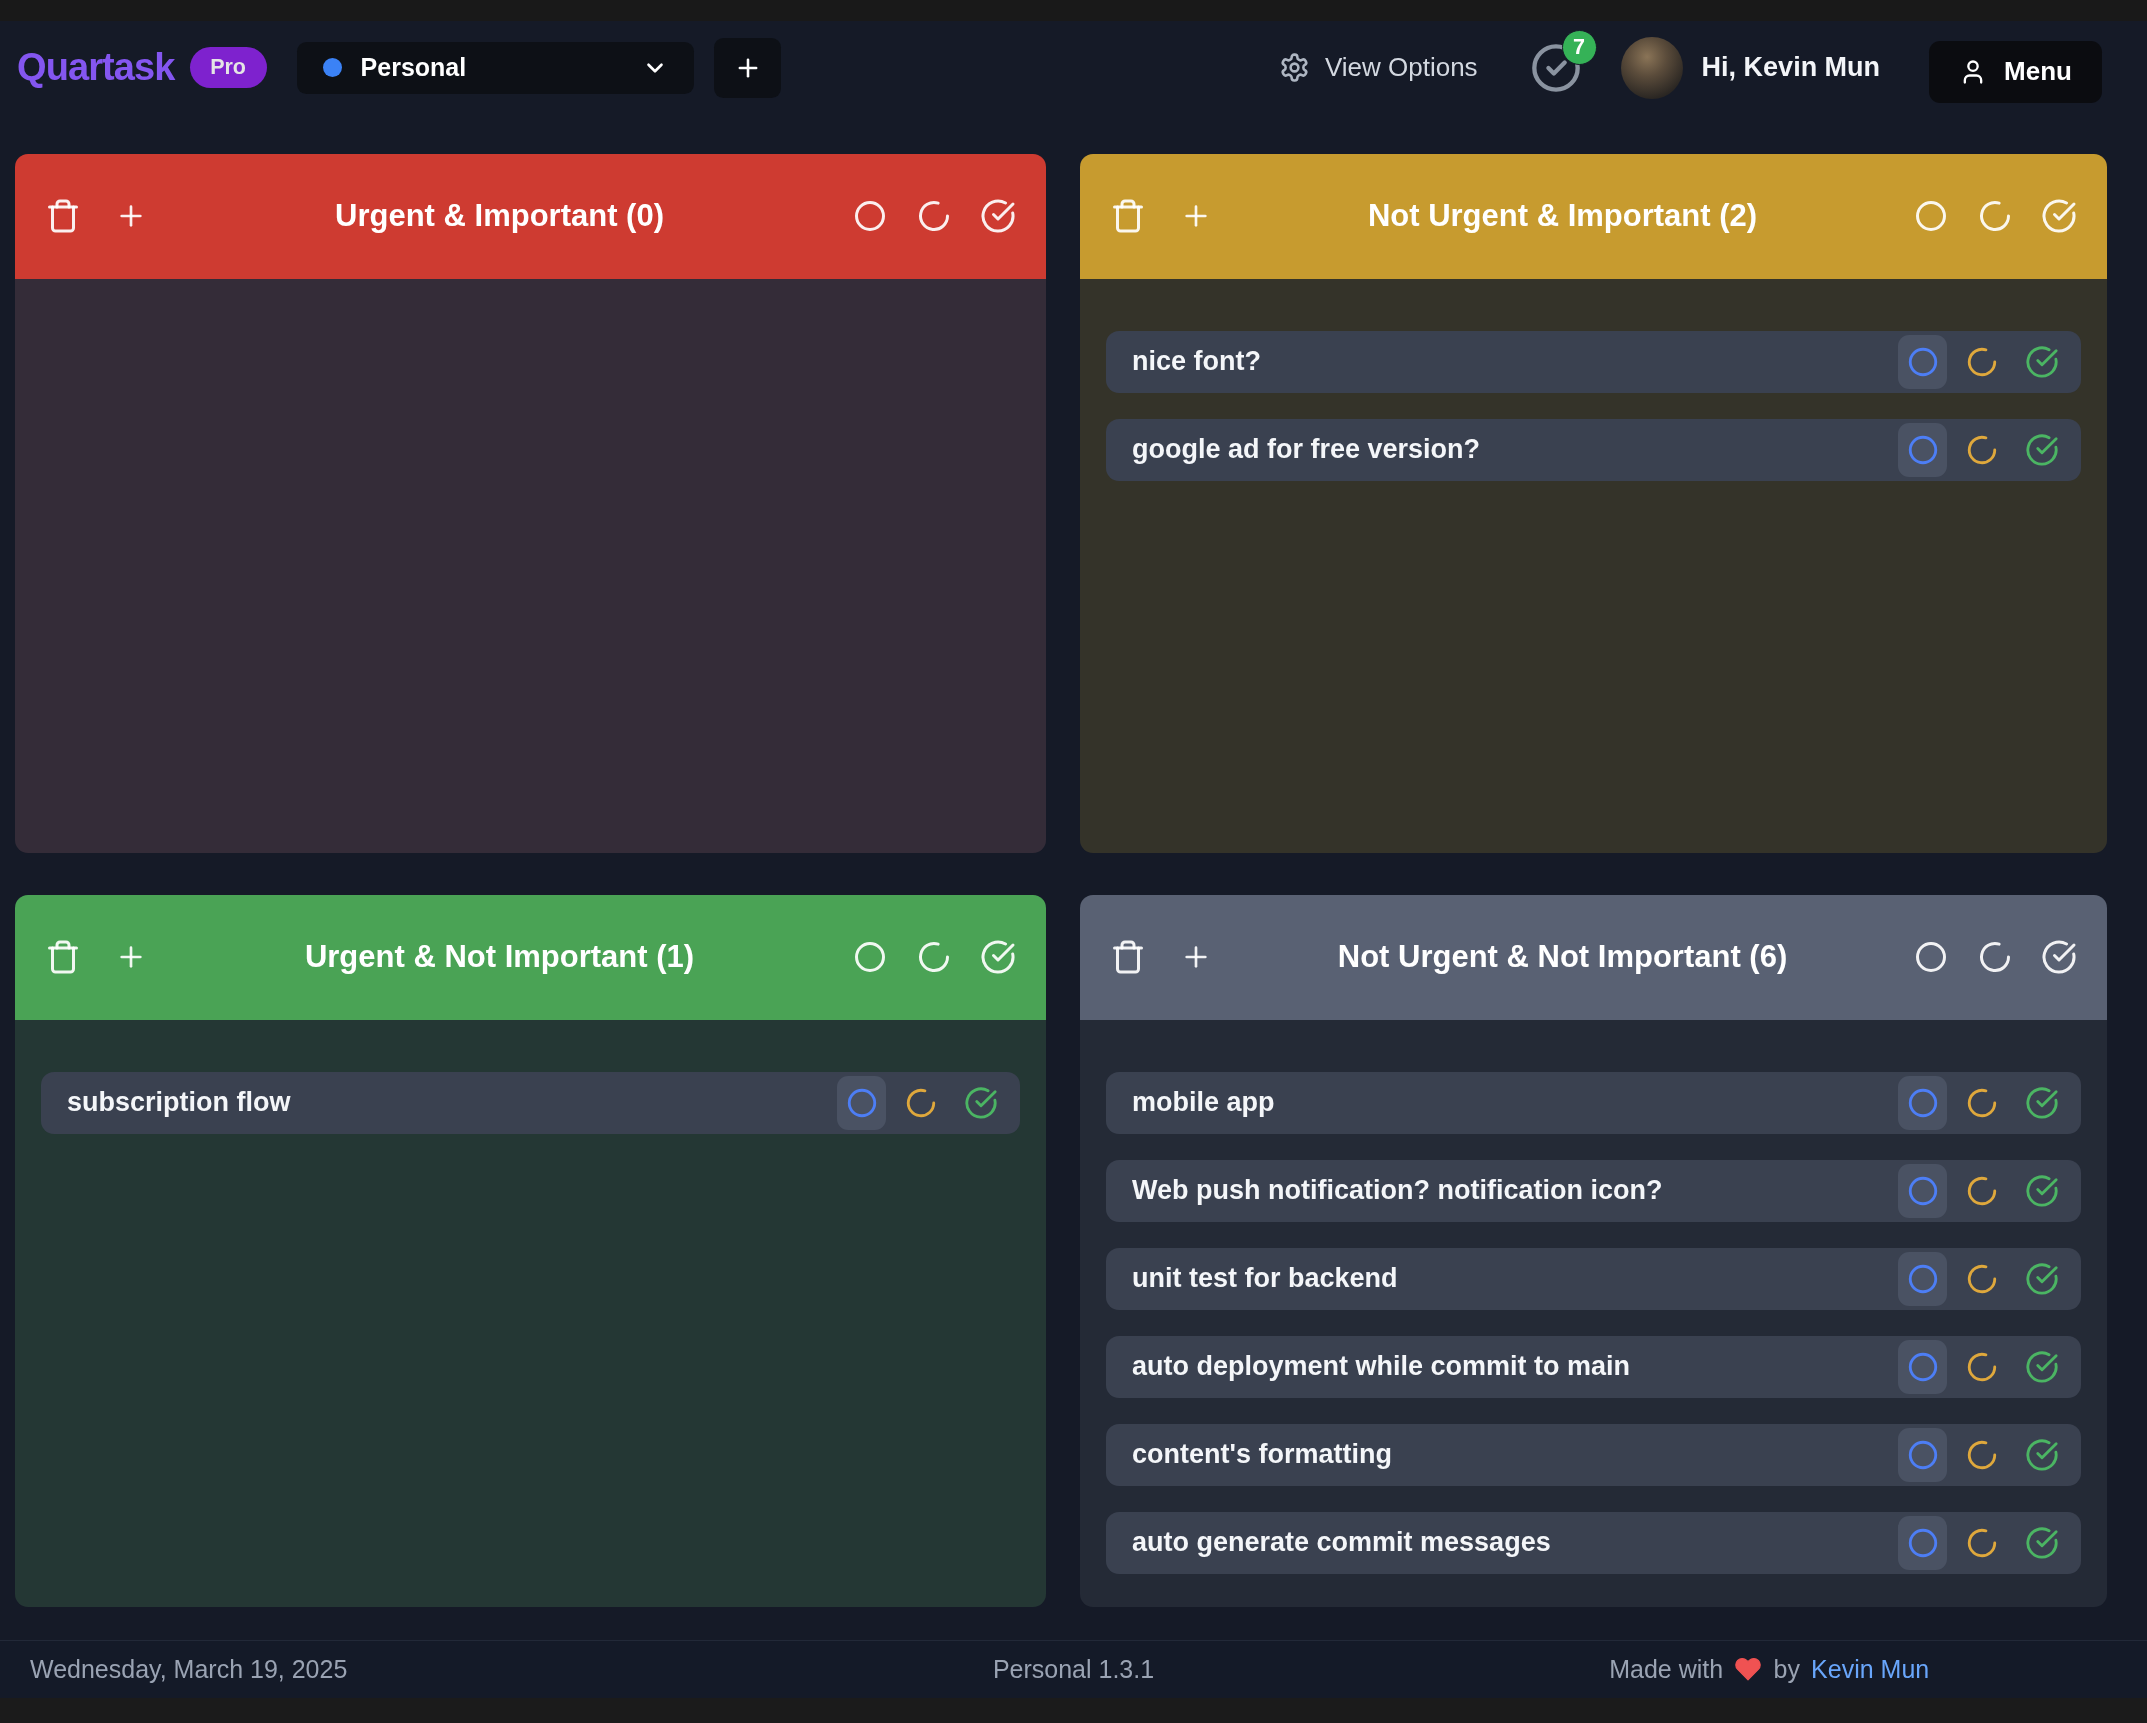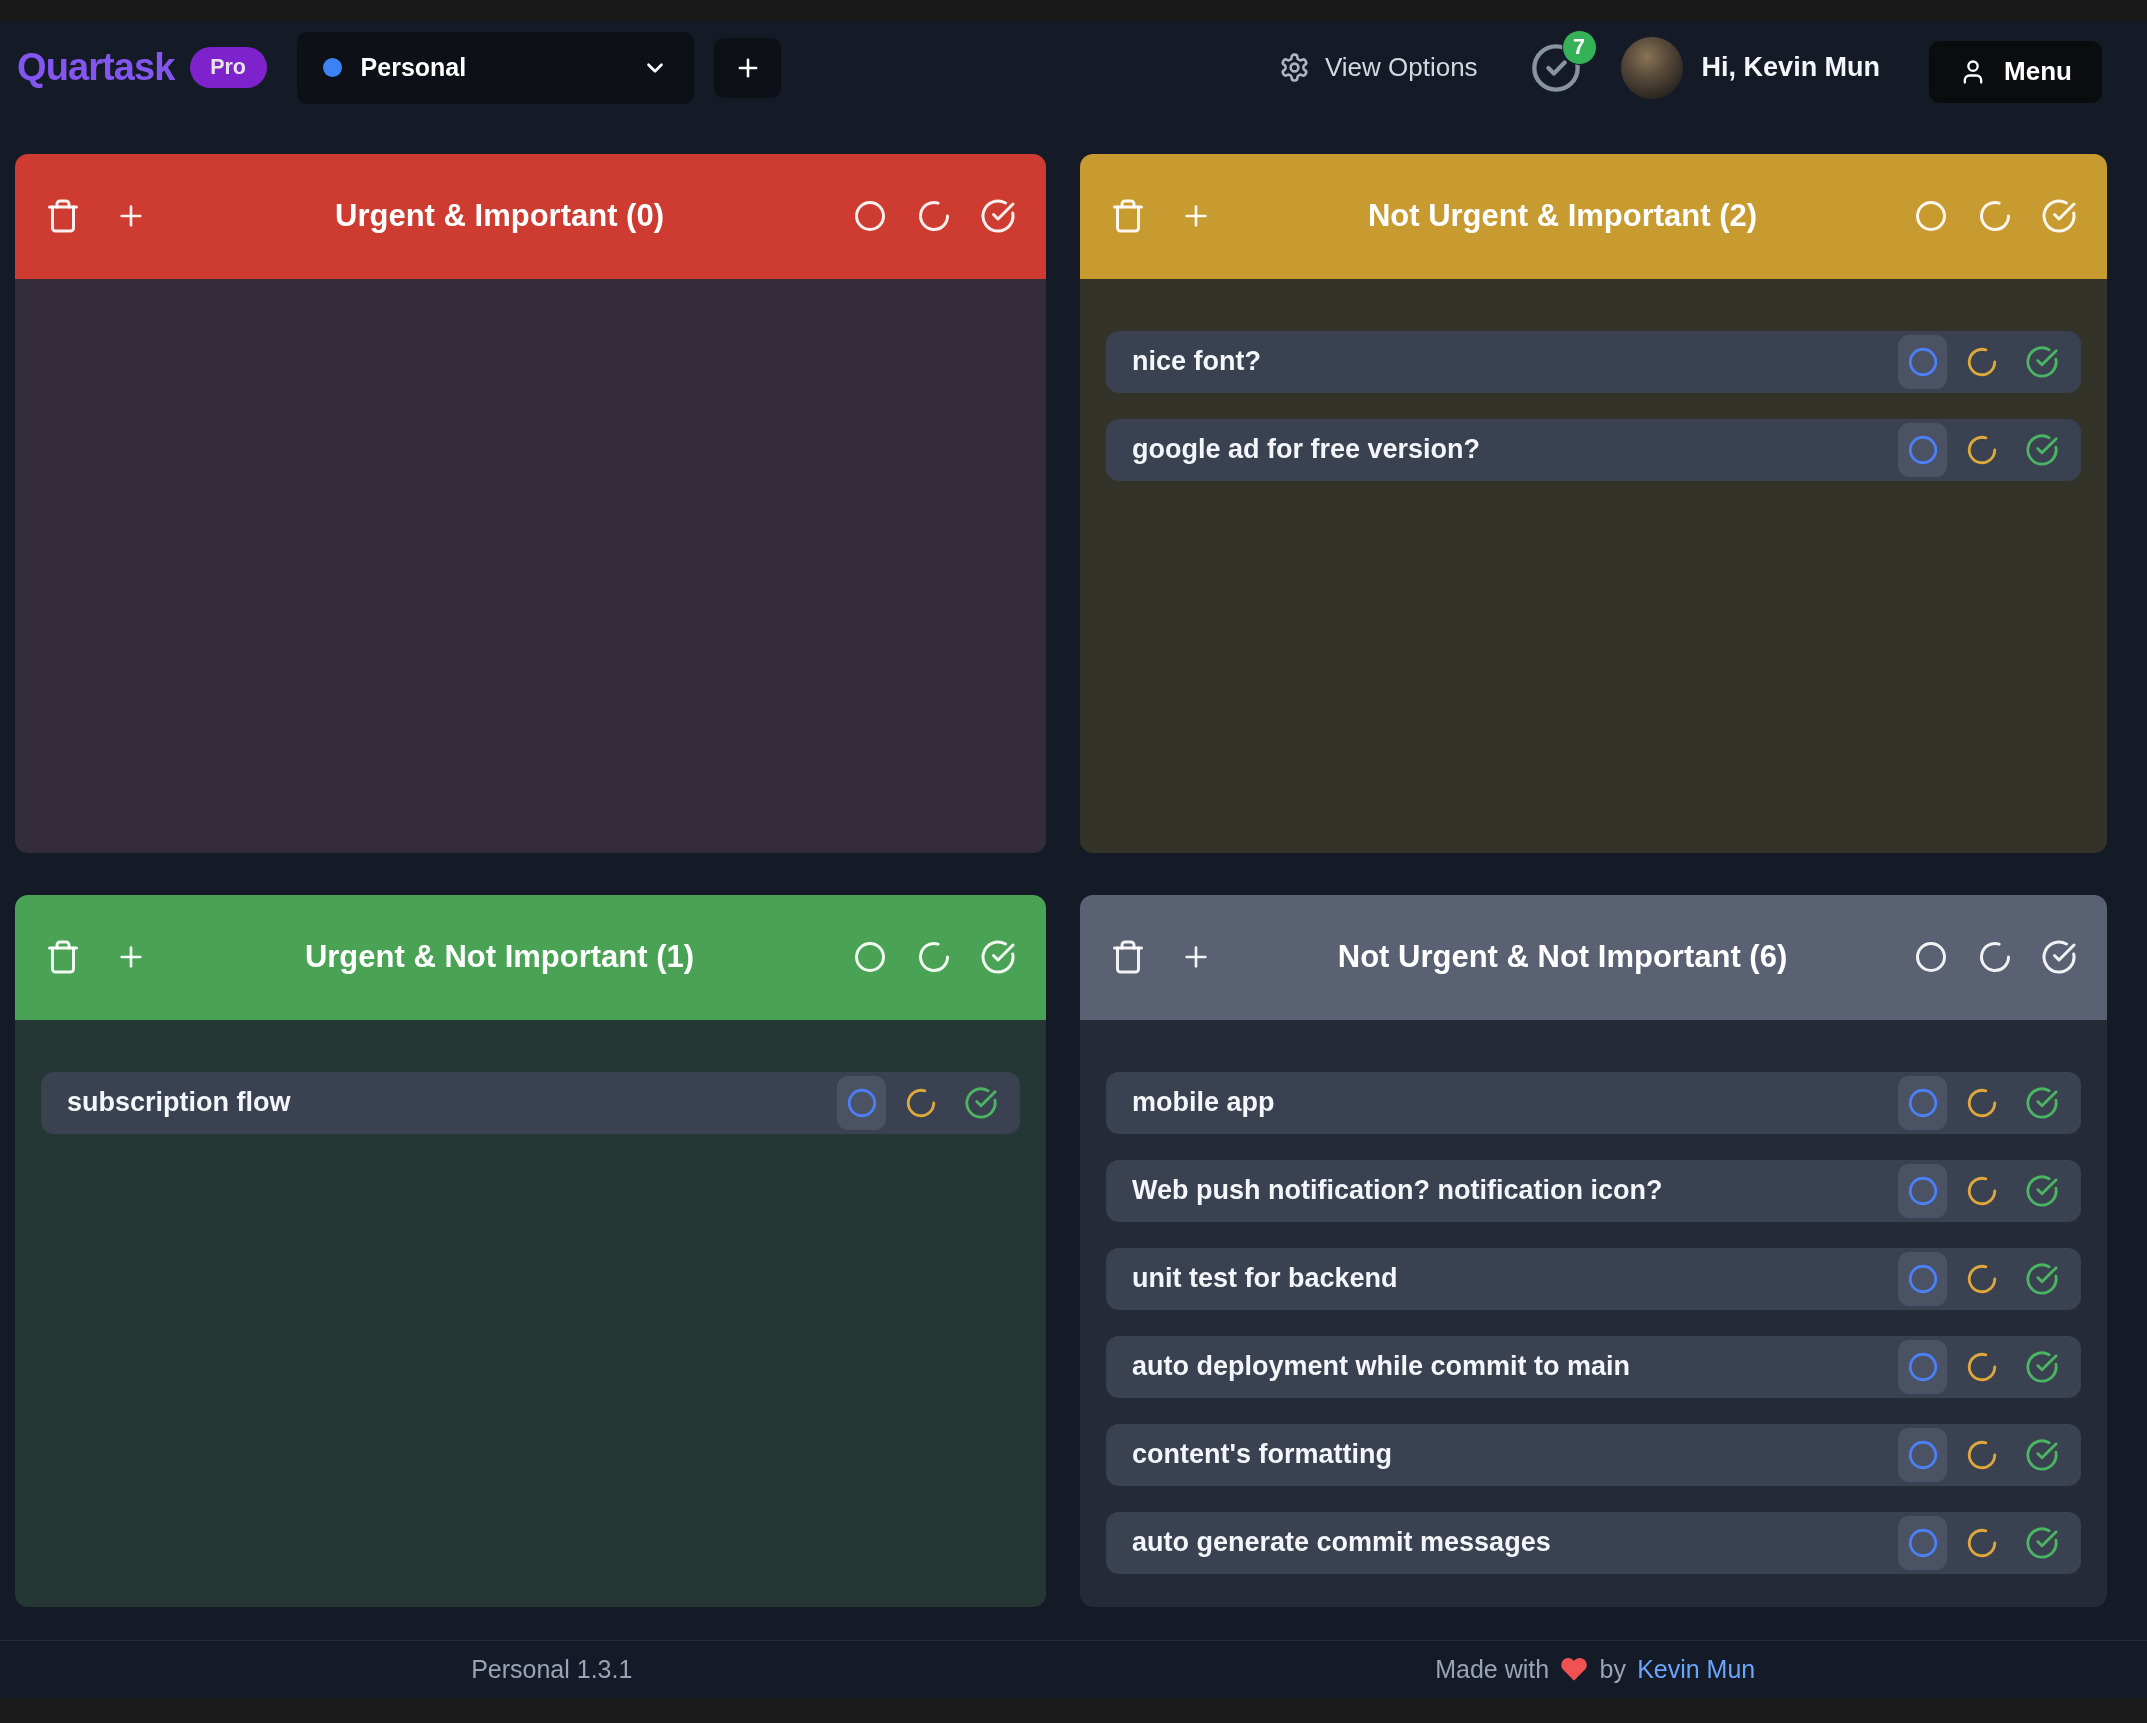--- a/index.html
+++ b/index.html
@@ -24,21 +24,21 @@
     font-size: 38px; font-weight: 800; color: #8456f0; letter-spacing: -0.9px;
   }
   .pro-badge {
     margin-left: 15px;
     background: #7e22ce; color: #e5e5e5;
     font-size: 21.5px; font-weight: 700;
     padding: 8.4px 20.6px; border-radius: 936px;
   }
   .workspace-select {
     margin-left: 30px;
-    width: 397px; height: 72px;
+    width: 397px; height: 52px;
     background: #0d1016; border: none; border-radius: 9.4px;
     display: flex; align-items: center; gap: 19px;
     padding: 0 26px;
     color: #ffffff; font-size: 25px; font-weight: 600;
     font-family: inherit; cursor: pointer;
   }
   .ws-dot { width: 19px; height: 19px; border-radius: 50%; background: var(--dot-blue, #3b82f6); }
   .ws-chevron { margin-left: auto; display: flex; }
   .ws-chevron svg { width: 26px; height: 26px; }
   .add-ws {
@@ -664,20 +664,21 @@
                 </svg>
               </span>
             </button>
       </div>
         </div>
       </div>
     </section>
   </main>
 
 <footer>
+  <span class="f-left">Wednesday, March 19, 2025</span>
   <span class="f-center">Personal 1.3.1</span>
   <span class="f-right">
     <span>Made with</span>
     <span class="heart">
       <svg viewBox="0 0 24 24" fill="#f05252" stroke="#f05252" stroke-width="1" stroke-linecap="round" stroke-linejoin="round">
           <path d="M20.84 4.61a5.5 5.5 0 0 0-7.78 0L12 5.67l-1.06-1.06a5.5 5.5 0 0 0-7.78 7.78l1.06 1.06L12 21.23l7.78-7.78 1.06-1.06a5.5 5.5 0 0 0 0-7.78z"></path>
         </svg>
     </span>
     <span>by</span>
     <a class="author-link">Kevin Mun</a>

